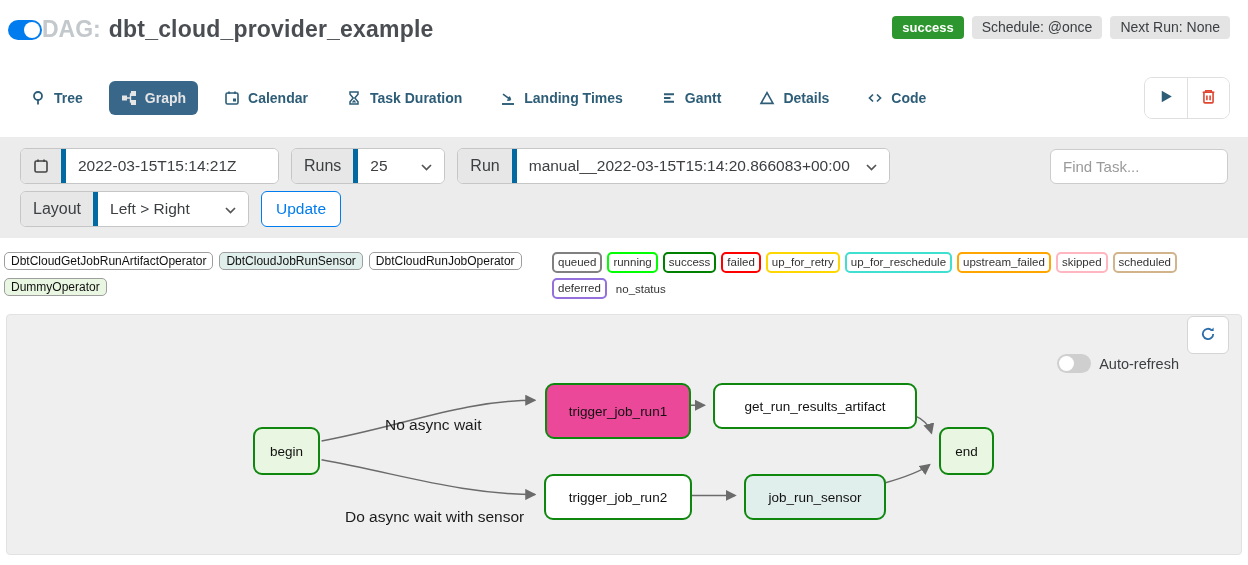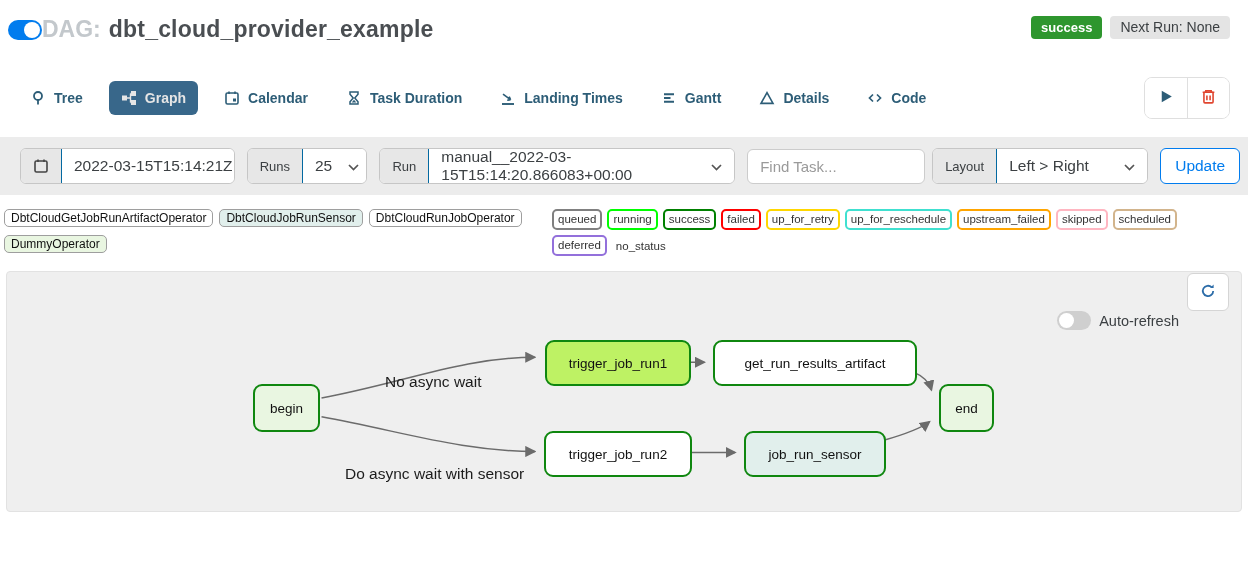--- a/index.html
+++ b/index.html
@@ -21,24 +21,24 @@
   .tabs { display:flex; align-items:center; gap:14px; margin:34px 18px 0 18px; }
   .tab { display:flex; align-items:flex-start; gap:8px; color:#2d5d77; font-size:14px; font-weight:600;
          padding:9px 12px; border-radius:6px; cursor:pointer; white-space:nowrap; }
   .tab svg { width:16px; height:16px; display:block; }
   .tab.active { background:#38678a; color:#e5e5e5; }
   .tab-actions { margin-left:auto; display:flex; border:1px solid #dfdfdf; border-radius:8px; overflow:hidden; background:#fff; }
   .tab-action-btn { width:42px; height:40px; background:#fff; border:none; display:flex; align-items:center; justify-content:center; cursor:pointer; }
   .tab-action-btn + .tab-action-btn { border-left:1px solid #dfdfdf; }
   .tab-action-btn svg { width:17px; height:17px; }
   
-  .filter-panel { background:#ececec; margin-top:18px; padding:11px 20px; display:flex; flex-direction:row; gap:7px; }
+  .filter-panel { background:#ececec; margin-top:18px; padding:11px 20px; display:flex; flex-direction:column; gap:7px; }
   .filter-row { display:flex; align-items:center; gap:12px; }
   .input-group { display:flex; align-items:stretch; border:1px solid #c6c6c6; border-radius:6px; overflow:hidden; background:#fff; height:36px; }
-  .ig-addon { background:#e7e7e7; display:flex; align-items:center; padding:0 12px; border-right:1px solid #0369a1; font-size:13px; color:#3c4043; }
+  .ig-addon { background:#e7e7e7; display:flex; align-items:center; padding:0 12px; border-right:5px solid #0369a1; font-size:16px; color:#3c4043; }
   .ig-addon svg { width:16px; height:16px; }
   .ig-input { border:none; outline:none; padding:0 12px; font-size:15.5px; color:#3c4043; font-family:inherit; }
   .ig-select { display:flex; align-items:center; padding:0 12px; font-size:15.5px; background:#fff; cursor:pointer; gap:16px; }
   .ig-select .chev { margin-left:auto; }
   .find-task { margin-left:auto; width:178px; height:35px; border:1px solid #ccc; border-radius:6px; padding:0 12px;
                font-size:15px; font-family:inherit; color:#3c4043; background:#fff; outline:none; }
   .find-task::placeholder { color:#9a9a9a; }
   .update-btn { color:#017cee; background:#fff; border:1.5px solid #017cee; border-radius:6px; height:36px;
                 padding:0 14px; font-size:15.5px; font-family:inherit; cursor:pointer; }
   
@@ -69,20 +69,21 @@
 <body>
 
 <div class="header">
   <div class="dag-toggle">
       <div class="knob"></div>
     </div>
   <span class="dag-prefix">DAG:</span>
   <span class="dag-title">dbt_cloud_provider_example</span>
   <div class="header-badges">
     <span class="badge success">success</span>
+    <span class="badge">Schedule: @once</span>
     <span class="badge">Next Run: None</span>
   </div>
 </div>
 
 <div class="tabs">
   <div class="tab">
     <span>
         <svg viewBox="0 0 16 16">
           <circle cx="8" cy="6" r="4" fill="none" stroke="currentColor" stroke-width="1.8"></circle>
           <path d="M8 10v4.5" stroke="currentColor" stroke-width="1.8"></path>
@@ -256,21 +257,21 @@
       <path d="M313 127 C 395 112, 455 86, 528 86" marker-end="url(#arrow)"></path>
       <path d="M313 146 C 395 161, 455 181, 528 181" marker-end="url(#arrow)"></path>
       <path d="M684 91 L 699 91" marker-end="url(#arrow)"></path>
       <path d="M685 182 L 730 182" marker-end="url(#arrow)"></path>
       <path d="M910 101 C 922 106, 926 112, 928 119" marker-end="url(#arrow)"></path>
       <path d="M879 170 C 900 164, 917 158, 926 151" marker-end="url(#arrow)"></path>
     </g>
   </svg>
   <div id="graph-nodes">
       <div class="node" style="left: 246px; top: 112px; width: 67px; height: 48px; background: rgb(233, 246, 225);">begin</div>
-      <div class="node" style="left: 538px; top: 68px; width: 146px; height: 46px; background: #bef264;">trigger_job_run1</div>
+      <div class="node" style="left: 538px; top: 68px; width: 146px; height: 56px; background: #ec4899;">trigger_job_run1</div>
       <div class="node" style="left: 706px; top: 68px; width: 204px; height: 46px; background: rgb(255, 255, 255);">get_run_results_artifact</div>
       <div class="node" style="left: 537px; top: 159px; width: 148px; height: 46px; background: rgb(255, 255, 255);">trigger_job_run2</div>
       <div class="node" style="left: 737px; top: 159px; width: 142px; height: 46px; background: rgb(225, 239, 236);">job_run_sensor</div>
       <div class="node" style="left: 932px; top: 112px; width: 55px; height: 48px; background: rgb(233, 246, 225);">end</div>
     </div>
   <div class="edge-label" style="left:378px; top:101px;">No async wait</div>
   <div class="edge-label" style="left:338px; top:193px;">Do async wait with sensor</div>
   <div class="autorefresh">
     <div class="ar-toggle">
         <div class="knob"></div>

